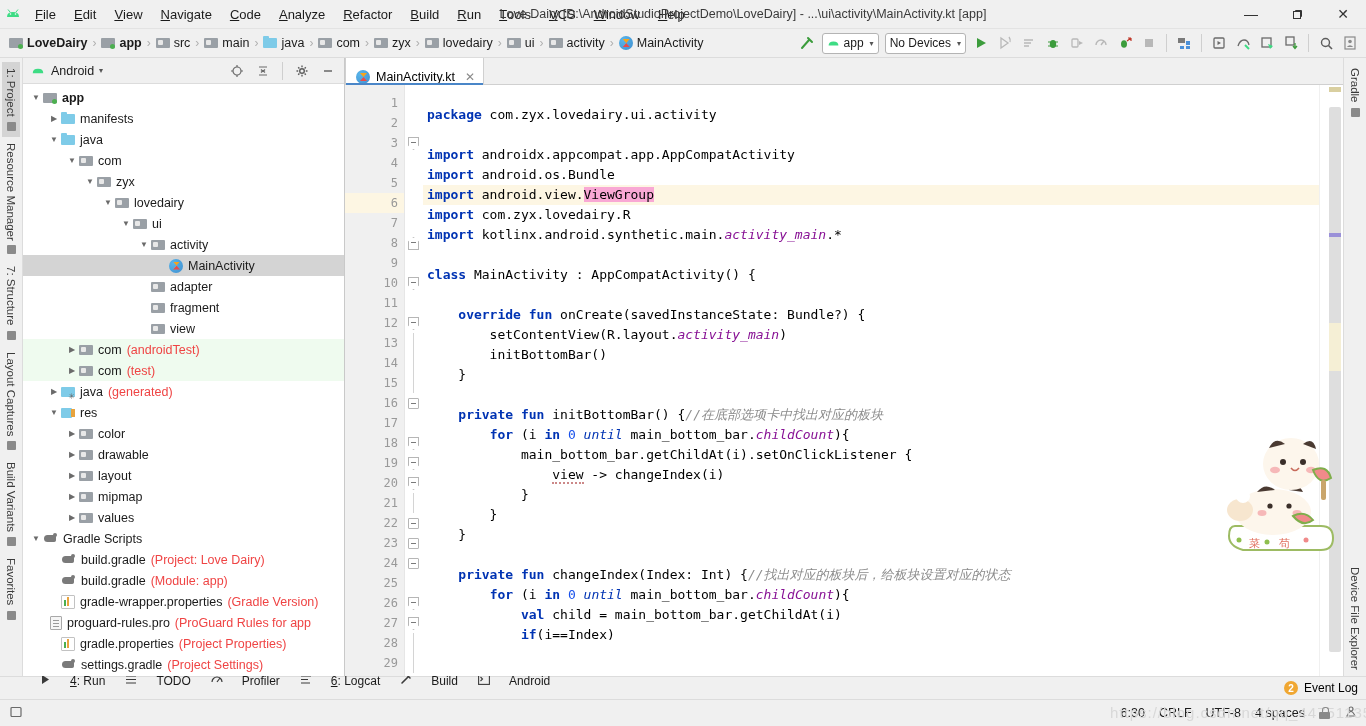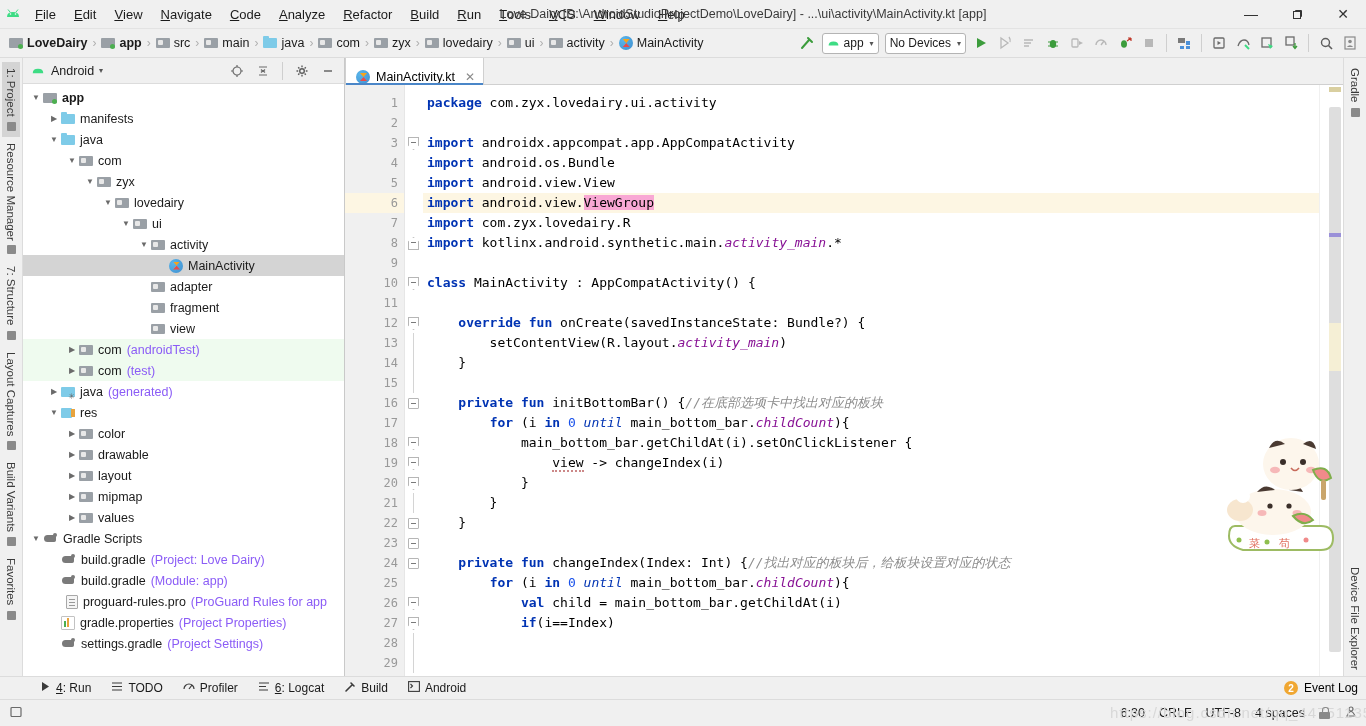--- a/index.html
+++ b/index.html
@@ -146,21 +146,21 @@
     height:21px; display:flex; align-items:center; white-space:nowrap;
     padding-right:6px; cursor:default;
   }
   .row.selected { background:#d4d4d4; }
   .row.testsrc { background:#effbef; }
   .twisty {
     width:14px; flex:0 0 14px; text-align:center; color:#6a6a6a; font-size:8px;
   }
   .row-label { margin-left:5px; color:#1b1b1b; }
   .row-label.bold { font-weight:bold; }
-  .row-sub { color:#8b5cf6; margin-left:5px; }
+  .row-sub { color:#ef4444; margin-left:5px; }
 
   .icon-gradle { width:15px;height:13px;flex:0 0 15px; position:relative; }
   .icon-gradle::before {
     content:"";position:absolute;left:1px;top:3px;width:12px;height:7px;
     background:#7a7a7a;border-radius:6px 3px 3px 6px;
   }
   .icon-gradle::after {
     content:"";position:absolute;left:10px;top:1px;width:4px;height:4px;
     background:#7a7a7a;border-radius:50%;
   }
@@ -223,21 +223,21 @@
     clip-path: polygon(0 0, 100% 0, 100% 65%, 50% 100%, 0 65%);
   }
   .fold-shield::after {
     content:""; position:absolute; left:2px; top:4px; width:5px; height:1px; background:#7a7a7a;
   }
   .fold-line { position:absolute; left:8px; top:0; bottom:0; width:1px; background:#d4d4d4; }
 
   .code-area {
     flex:1; position:relative; overflow:hidden;
     font-family:"DejaVu Sans Mono", monospace; font-size:13px;
-    padding-top:8px; background:#fff;
+    padding-top:20px; background:#fff;
   }
   .cline { height:20px; line-height:20px; white-space:pre; padding-left:4px; }
   .cline.hl { background:#fdf6e3; }
   .kw { color:#0033b3; font-weight:bold; }
   .soft-kw { color:#0033b3; font-style:italic; }
   .fieldv { color:#871094; font-style:italic; }
   .cmt { color:#8c8c8c; font-style:italic; }
   .num { color:#1750eb; }
   .sel { background:#f9a8d4; }
   .err-underline { border-bottom: 2px dotted #c88; }
@@ -254,21 +254,21 @@
   
   .sticker { position:absolute; pointer-events:none; }
 
   
   .toolwin-bar {
     height:23px; flex:0 0 23px; background:#f0f0f0;
     display:flex; align-items:center; padding-left:30px;
     border-top:1px solid #dcdcdc; gap:0;
   }
   .twb-item {
-    display:flex; align-items:center; gap:5px; padding:14px 10px; height:100%;
+    display:flex; align-items:flex-end; gap:19px; padding:14px 10px; height:100%;
     font-size:12px; color:#1b1b1b;
   }
   .twb-right { margin-left:auto; display:flex; align-items:center; padding-right:8px; gap:6px;}
   .badge {
     width:14px;height:14px;border-radius:50%;background:#f0a732;color:#fff;
     font-size:10px; display:flex;align-items:center;justify-content:center; font-weight:bold;
   }
 
   .statusbar {
     height:27px; flex:0 0 27px; background:#f0f0f0;
@@ -679,21 +679,27 @@
             <span class="icon-gradle"></span>
             <span class="row-label">build.gradle</span>
             <span class="row-sub">(Project: Love Dairy)</span>
           </div>
           <div class="row" style="padding-left: 24px;">
             <span class="twisty"></span>
             <span class="icon-gradle"></span>
             <span class="row-label">build.gradle</span>
             <span class="row-sub">(Module: app)</span>
           </div>
-          <div class="row" style="padding-left: 13px; margin-left: 16px;">
+          <div class="row" style="padding-left: 24px;">
+            <span class="twisty"></span>
+            <span class="icon-props"></span>
+            <span class="row-label">gradle-wrapper.properties</span>
+            <span class="row-sub">(Gradle Version)</span>
+          </div>
+          <div class="row" style="padding-left: 13px;">
             <span class="twisty"></span>
             <span class="icon-doc"></span>
             <span class="row-label">proguard-rules.pro</span>
             <span class="row-sub">(ProGuard Rules for app</span>
           </div>
           <div class="row" style="padding-left: 24px;">
             <span class="twisty"></span>
             <span class="icon-props"></span>
             <span class="row-label">gradle.properties</span>
             <span class="row-sub">(Project Properties)</span>
@@ -825,29 +831,29 @@
             </div>
             <div class="foldrow">
               <span class="fold-line"></span>
             </div>
           </div>
         <div class="code-area" id="codearea">
             <div class="cline"><span class="kw">package</span> com.zyx.lovedairy.ui.activity</div>
             <div class="cline">&nbsp;</div>
             <div class="cline"><span class="kw">import</span> androidx.appcompat.app.AppCompatActivity</div>
             <div class="cline"><span class="kw">import</span> android.os.Bundle</div>
-            <div class="cline"><span class="kw">import</span> android.view.View</div>
             <div class="cline hl"><span class="kw">import</span> android.view.<span class="sel">ViewGroup</span></div>
             <div class="cline"><span class="kw">import</span> com.zyx.lovedairy.R</div>
             <div class="cline"><span class="kw">import</span> kotlinx.android.synthetic.main.<span class="fieldv">activity_main</span>.*</div>
             <div class="cline">&nbsp;</div>
             <div class="cline"><span class="kw">class</span> MainActivity : AppCompatActivity() {</div>
             <div class="cline">&nbsp;</div>
             <div class="cline">    <span class="kw">override</span> <span class="kw">fun</span> onCreate(savedInstanceState: Bundle?) {</div>
             <div class="cline">        setContentView(R.layout.<span class="fieldv">activity_main</span>)</div>
+            <div class="cline">        initBottomBar()</div>
             <div class="cline">    }</div>
             <div class="cline">&nbsp;</div>
             <div class="cline">    <span class="kw">private</span> <span class="kw">fun</span> initBottomBar() {<span class="cmt">//在底部选项卡中找出对应的板块</span></div>
             <div class="cline">        <span class="kw">for</span> (i <span class="kw">in</span> <span class="num">0</span> <span class="soft-kw">until</span> main_bottom_bar.<span class="fieldv">childCount</span>){</div>
             <div class="cline">            main_bottom_bar.getChildAt(i).setOnClickListener {</div>
             <div class="cline">                <span class="err-underline">view</span> -&gt; changeIndex(i)</div>
             <div class="cline">            }</div>
             <div class="cline">        }</div>
             <div class="cline">    }</div>
             <div class="cline">&nbsp;</div>

